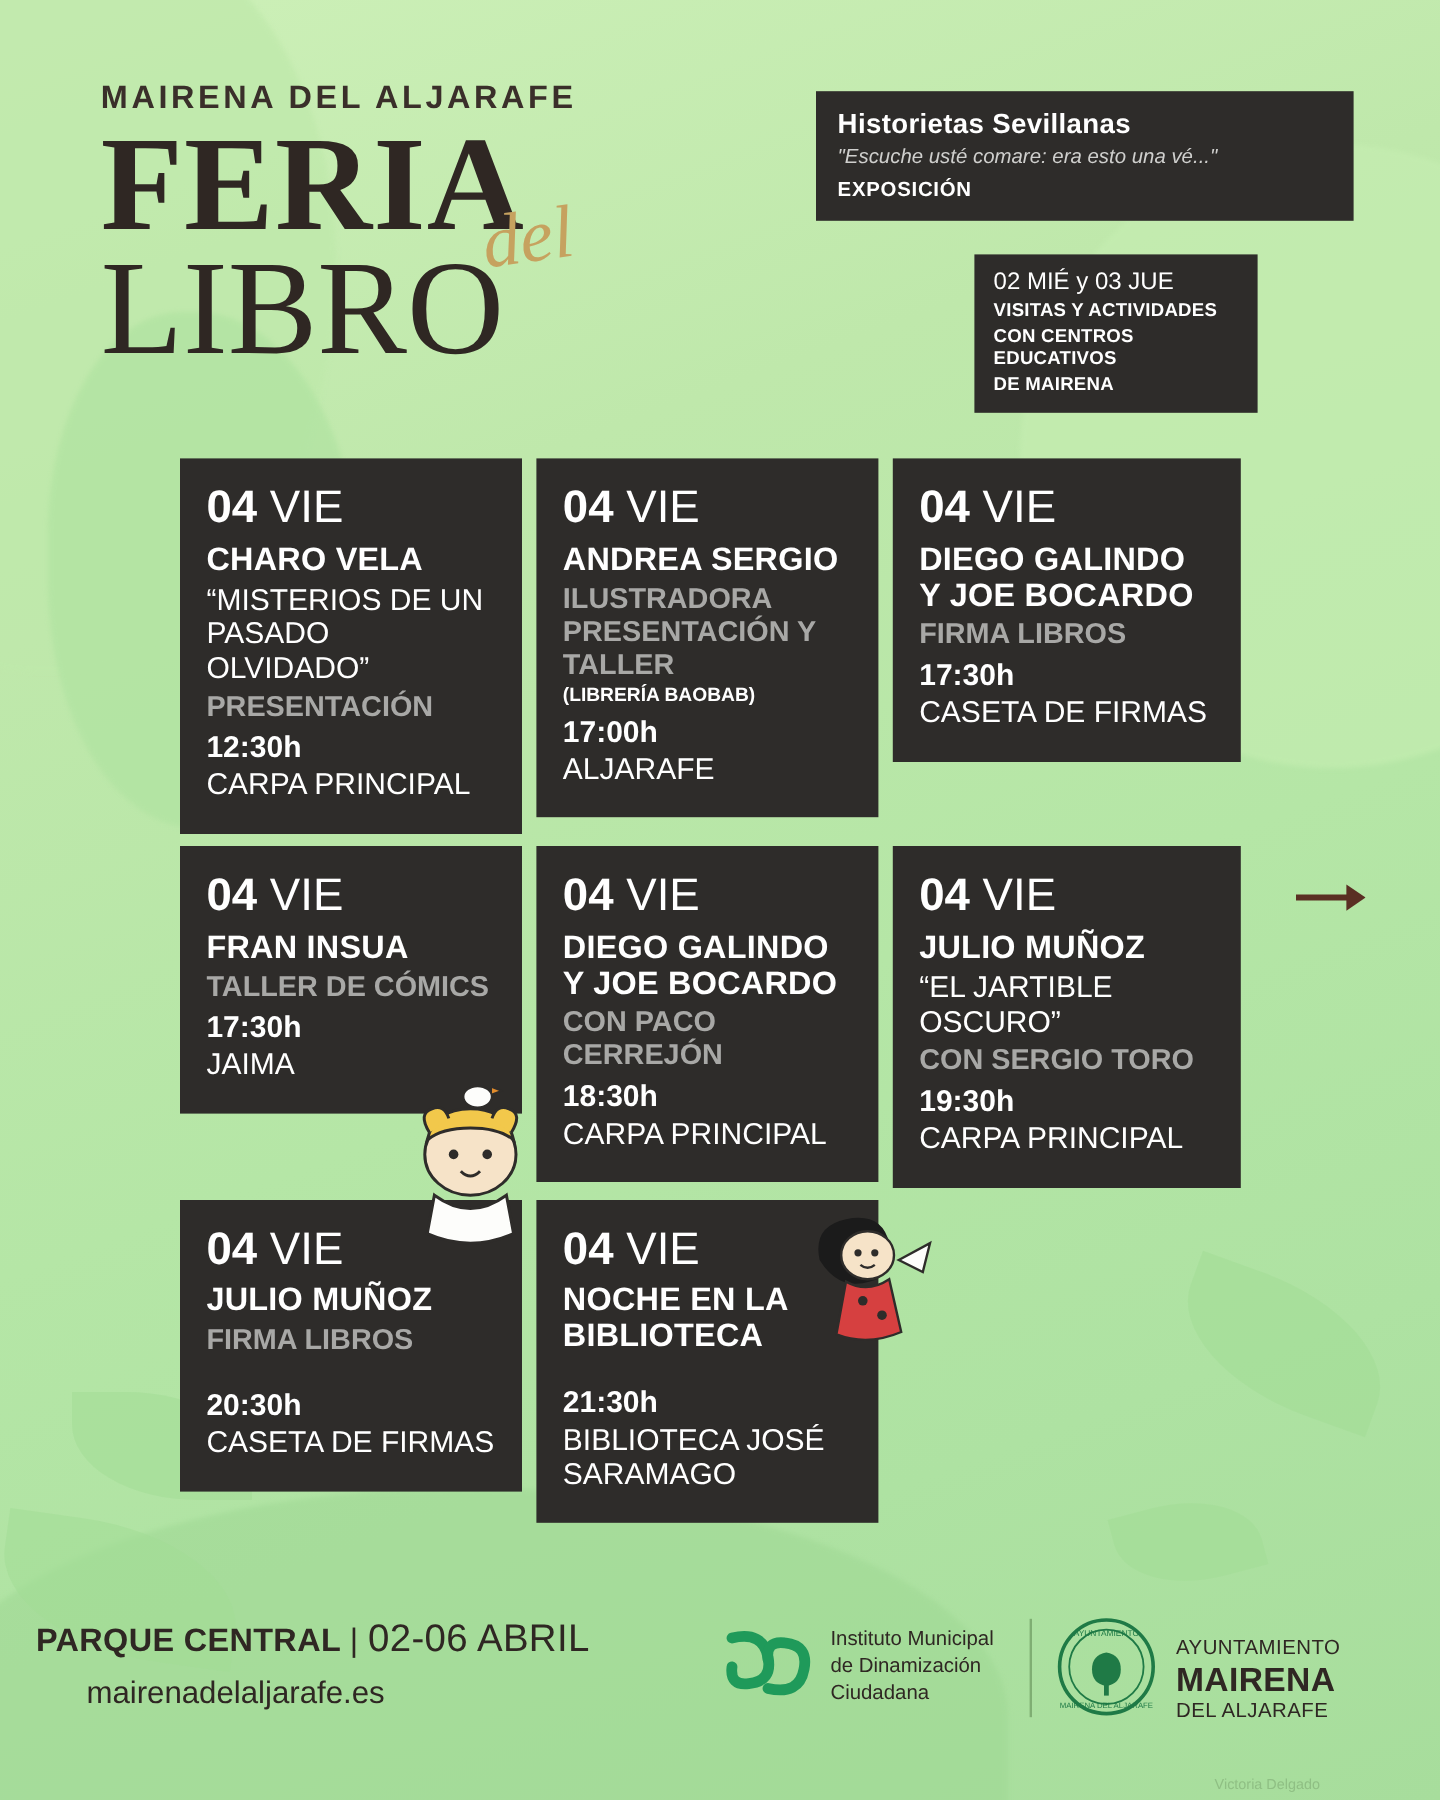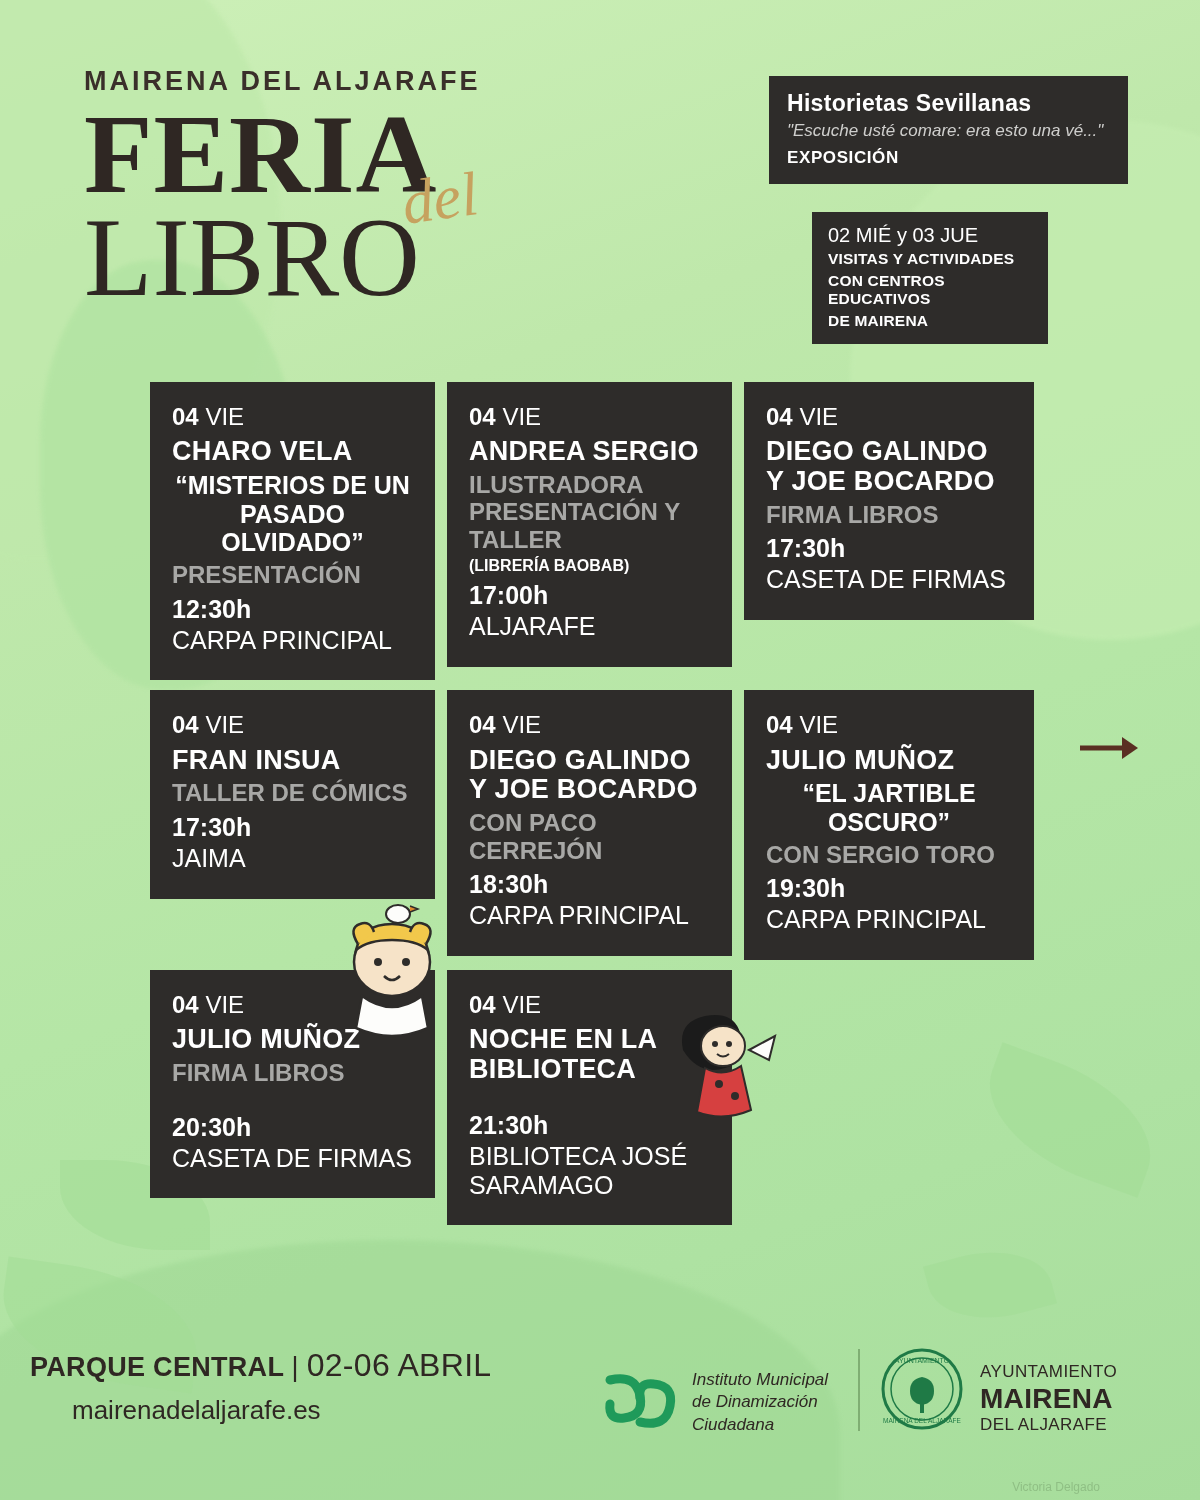--- a/index.html
+++ b/index.html
@@ -44,21 +44,21 @@
   }
   .libro {
     font-family: "Liberation Serif", serif;
     font-weight: 400; font-size: 112px; line-height: .98; color: #2f2723;
     margin-top: -6px;
   }
 
   
   .box-dark { background: #2e2c2a; color: #fff; }
   .expo {
-    position: absolute; right: 72px; top: 76px; width: 359px;
+    position: absolute; right: 72px; top: 76px; width: 448px;
     padding: 14px 18px 16px 18px;
   }
   .expo-title { font-weight: 700; font-size: 23px; letter-spacing: .3px; }
   .expo-sub { font-size: 17px; color: #cfcfcd; margin-top: 4px; font-style: italic; }
   .expo-tag { font-weight: 700; font-size: 17px; letter-spacing: .6px; margin-top: 7px; }
 
   .visitas {
     position: absolute; right: 152px; top: 212px; width: 236px;
     padding: 11px 16px 14px 16px; line-height: 1.2;
   }
@@ -71,24 +71,24 @@
     width: 888px;
     display: grid;
     grid-template-columns: 285px 285px 290px;
     gap: 10px 12px;
     align-items: start;
   }
   .card {
     background: #2e2c2a; color: #ffffff;
     padding: 22px 22px 26px 22px;
   }
-  .card .date { font-size: 24px; font-weight: 400; line-height: 1.05; margin-bottom: 8px; }
+  .card .date { font-size: 38px; font-weight: 400; line-height: 1.05; margin-bottom: 8px; }
   .card .date b { font-weight: 700; }
   .card .name { font-size: 27px; font-weight: 700; line-height: 1.1; letter-spacing: .2px; }
-  .card .work { font-size: 25px; font-weight: 700; line-height: 1.15; margin-top: 4px; text-align: center; }
+  .card .work { font-size: 25px; font-weight: 400; line-height: 1.15; margin-top: 4px; }
   .card .kind { font-size: 24px; font-weight: 700; color: #a8a8a6; line-height: 1.15; margin-top: 4px; }
   .card .small { font-size: 16px; font-weight: 700; line-height: 1.2; margin-top: 2px; }
   .card .time { font-size: 25px; font-weight: 700; margin-top: 6px; }
   .card .place { font-size: 25px; font-weight: 400; line-height: 1.15; margin-top: 2px; }
   .gap { height: 20px; }
 
   
   .arrow {
     position: absolute; right: 62px; top: 726px;
     font-size: 46px; color: #5a2f23; line-height: 1;
@@ -104,21 +104,21 @@
   .parque {
     position: absolute; left: 30px; top: 22px;
     font-size: 27px; font-weight: 700; color: #2f2723; letter-spacing: .3px;
   }
   .parque .sep { font-weight: 400; }
   .parque .dates { font-weight: 400; font-size: 32px; }
   .web {
     position: absolute; left: 72px; top: 70px;
     font-size: 26px; color: #2f2723;
   }
-  .imd { position: absolute; left: 600px; top: 44px; display: flex; align-items: center; gap: 14px; font-style: italic; }
+  .imd { position: absolute; left: 600px; top: 30px; display: flex; align-items: flex-start; gap: 14px; }
   .imd-txt { font-size: 17px; color: #2f2723; line-height: 1.32; }
   .divider { position: absolute; left: 858px; top: 24px; width: 2px; height: 82px; background: #7fae73; }
   .ayto { position: absolute; left: 880px; top: 22px; display: flex; align-items: flex-end; gap: 16px; }
   .ayto-txt { color: #2f2723; line-height: 1.18; }
   .ayto-txt .t1 { font-size: 17px; letter-spacing: .4px; }
   .ayto-txt .t2 { font-size: 28px; font-weight: 700; letter-spacing: .3px; }
   .ayto-txt .t3 { font-size: 17px; letter-spacing: .4px; }
   .credit { position: absolute; right: 100px; bottom: 6px; font-size: 12px; color: #8fbf84; }
 </style>
 </head>

